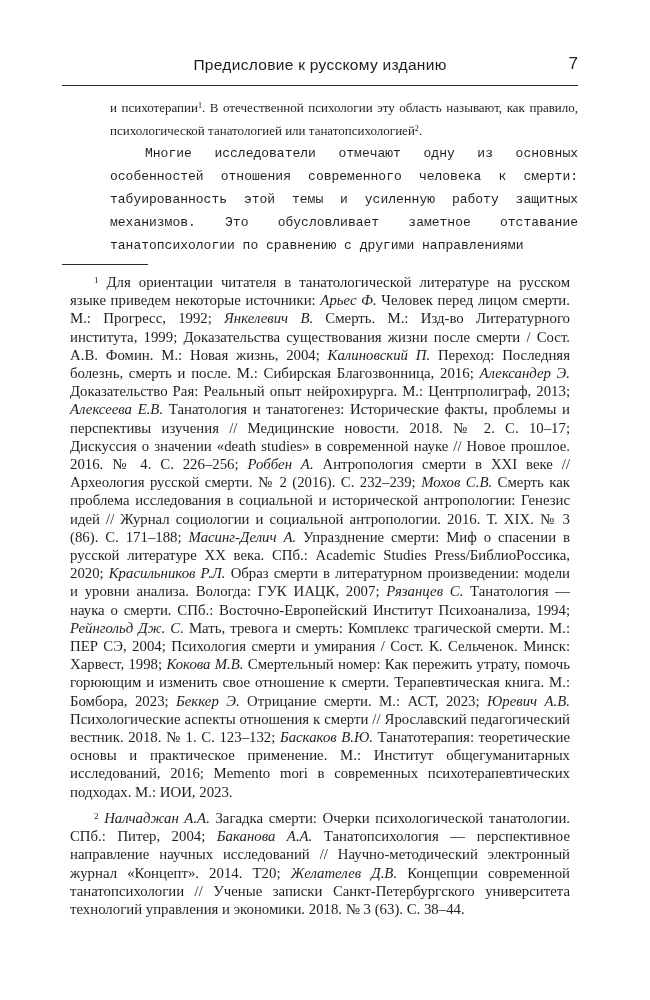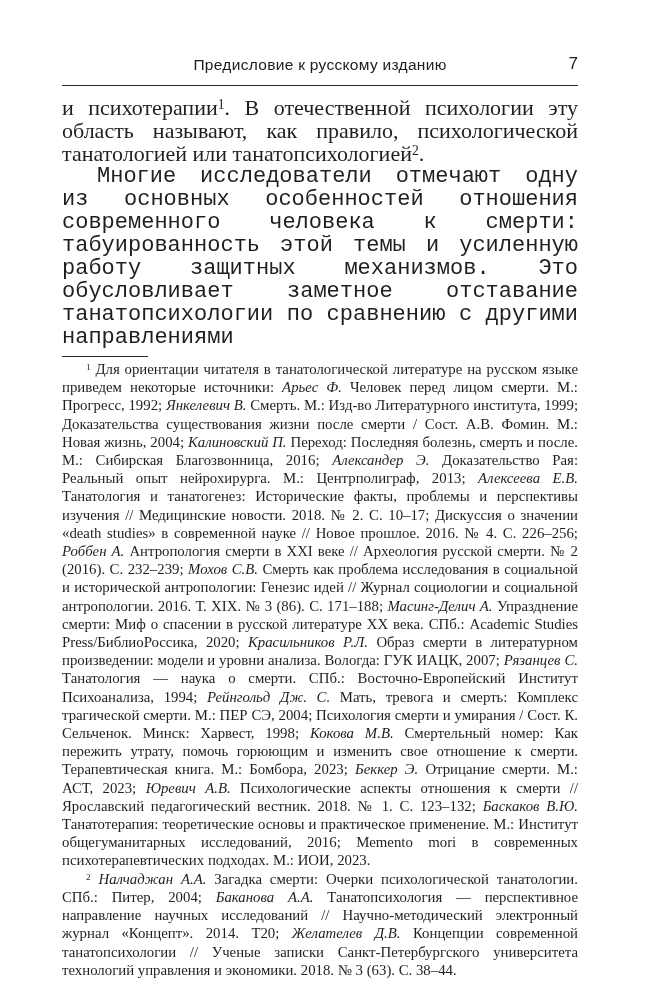--- a/index.html
+++ b/index.html
@@ -38,24 +38,25 @@
     font-size: 17px;
     color: #1c1c1c;
   }
   .rule {
     border: 0;
     border-top: 1.6px solid #2a2a2a;
     margin: 7px 0 0 0;
   }
   .body-text {
     margin-top: 10px;
-    font-size: 22px;
+    font-size: 13px;
     line-height: 23px;
     text-align: justify;
     hyphens: auto;
+    margin-left: 48px;
   }
   .para { margin: 0; }
   .para.ind { text-indent: 35px; font-family: Liberation Mono, monospace; }
   sup.fnref {
     font-size: 0.62em;
     line-height: 0;
     vertical-align: baseline;
     position: relative;
     top: -0.45em;
   }
@@ -66,21 +67,21 @@
     margin: 7px 0 0 0;
   }
   .footnotes {
     margin-top: 3px;
     font-size: 14.8px;
     line-height: 18.2px;
     text-align: justify;
     hyphens: auto;
   }
   .fn {
-    margin: 0;
+    margin: 8px;
     text-indent: 24px;
   }
   .it { font-style: italic; }
 </style>
 </head>
 <body>
 
 <div class="page">
 
   <header class="running-head">

